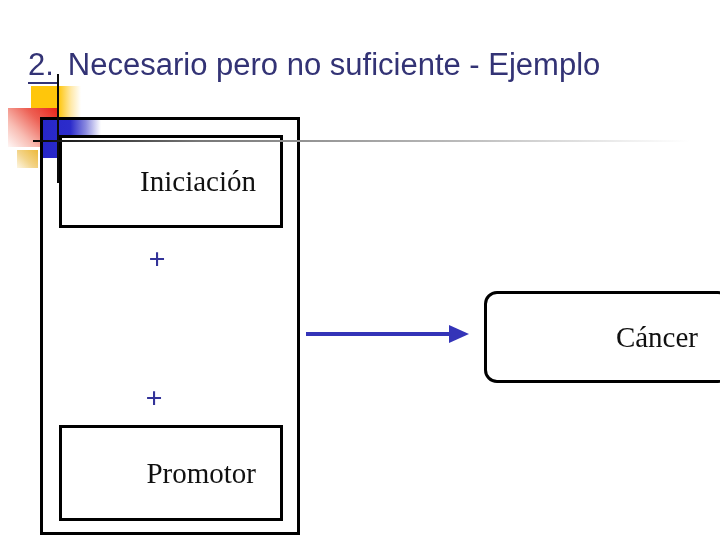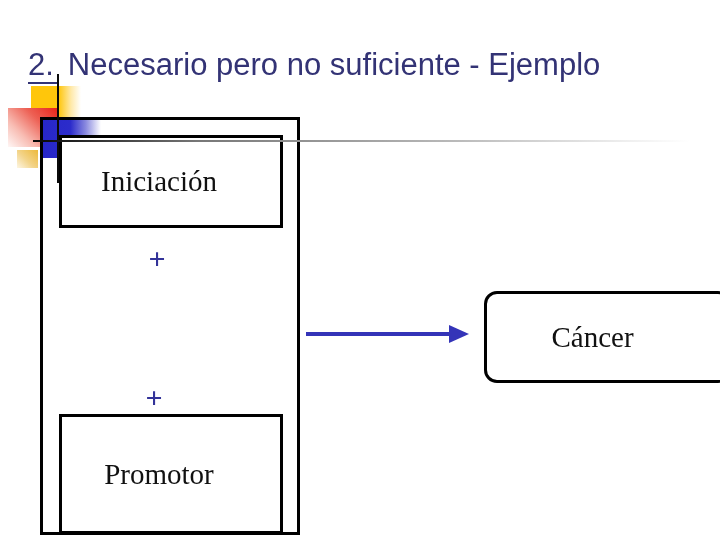--- a/index.html
+++ b/index.html
@@ -54,28 +54,28 @@
   }
 
   
   .outer-rect{
     position:absolute;left:40px;top:117px;width:260px;height:418px;z-index:4;
     border:3px solid #000;box-sizing:border-box;background:transparent;
   }
   .box{
     position:absolute;z-index:5;box-sizing:border-box;
     background:#ffffff;border:3px solid #000;
-    display:flex;align-items:center;justify-content:center;
+    display:flex;align-items:center;justify-content:flex-end;
     font-family:"Liberation Serif","DejaVu Serif",serif;
     font-size:29px;color:#111111;white-space:nowrap;
   }
   .box .label{padding-right:24px;}
   .box-iniciacion{left:59px;top:135px;width:224px;height:93px;}
   .box-periodo  {left:59px;top:281px;width:224px;height:92px;}
-  .box-promotor {left:59px;top:414px;width:224px;height:120px;}
+  .box-promotor {left:59px;top:425px;width:224px;height:96px;}
   .box-cancer   {left:484px;top:291px;width:247px;height:92px;border-radius:13px;}
   .box-cancer .label{padding-right:30px;}
 
   .plus{
     position:absolute;z-index:5;
     transform:translate(-50%,-50%);
     font-family:"Liberation Serif","DejaVu Serif",serif;
     font-weight:bold;font-size:30px;color:#333399;line-height:1;
   }
   .plus-1{left:157px;top:259px;}

